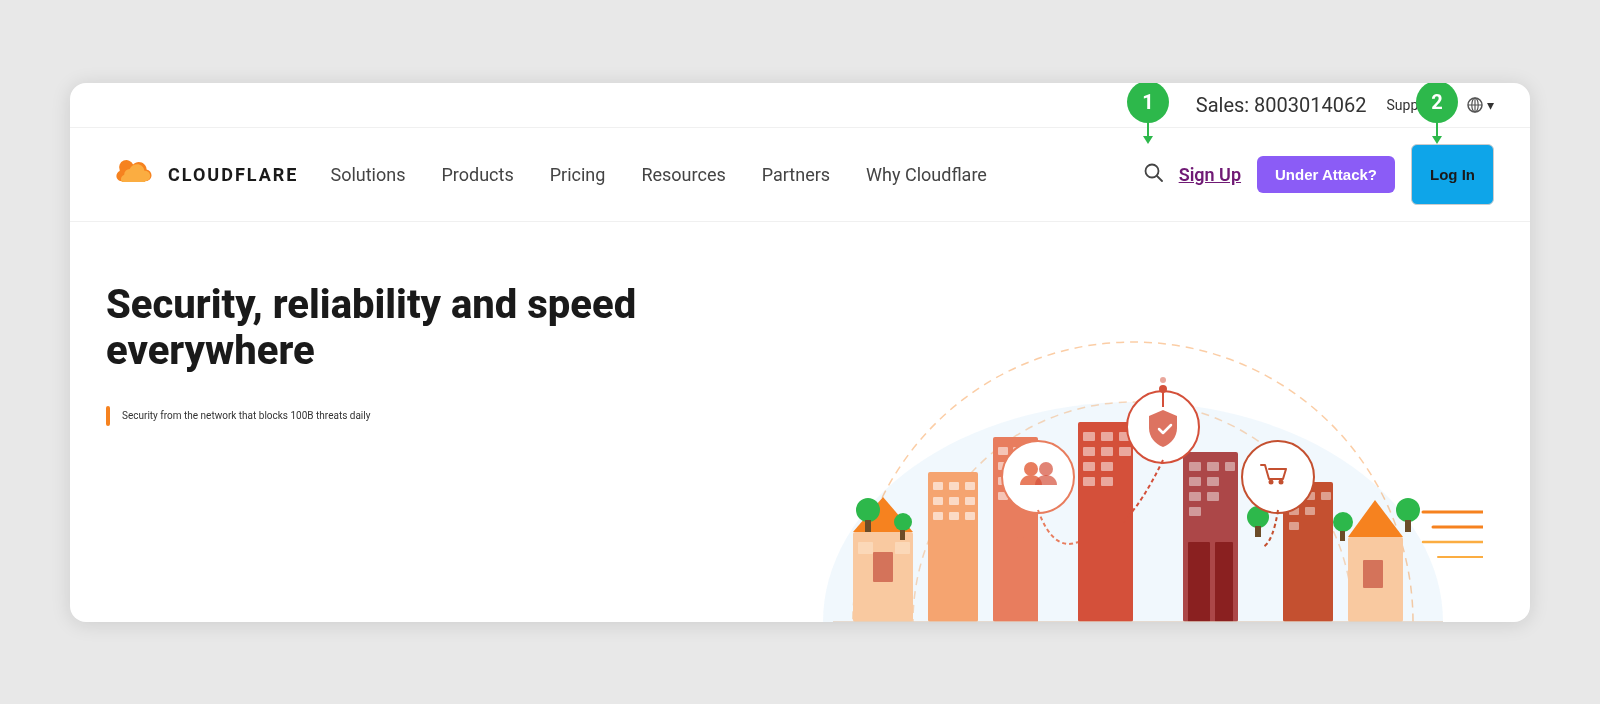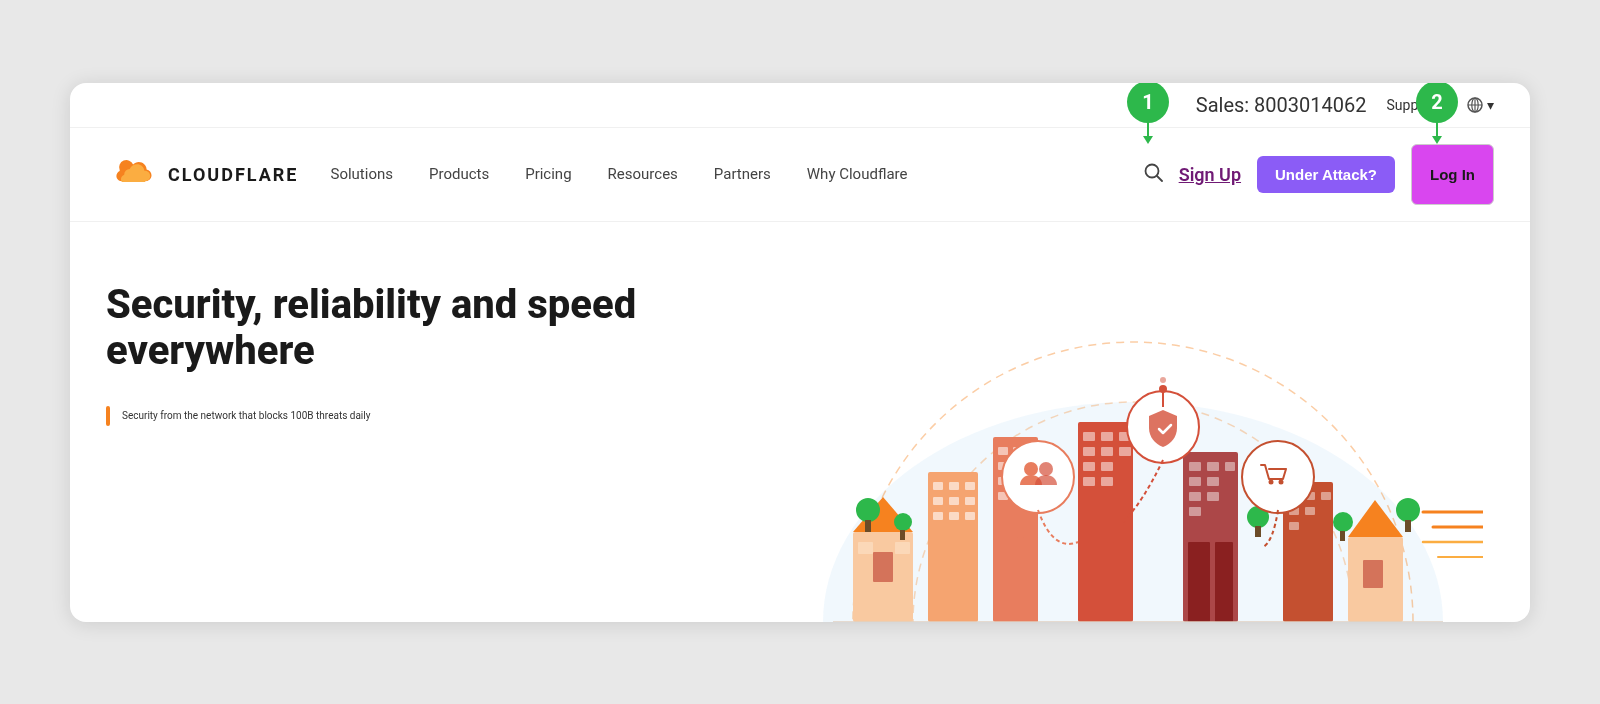--- a/index.html
+++ b/index.html
@@ -87,21 +87,21 @@
     }
 
     .nav-items {
       display: flex;
       align-items: center;
       gap: 36px;
       flex: 1;
     }
 
     .nav-item {
-      font-size: 15px;
+      font-size: 18px;
       color: #444;
       cursor: pointer;
       white-space: nowrap;
       text-align: center;
     }
 
     .nav-actions {
       display: flex;
       align-items: center;
       gap: 16px;
@@ -127,21 +127,21 @@
       color: white;
       border: none;
       border-radius: 6px;
       padding: 10px 18px;
       font-size: 15px;
       font-weight: 600;
       cursor: pointer;
     }
 
     .login-btn {
-      background: #d946ef;
+      background: #0ea5e9;
       color: #1a1a1a;
       border: 1.5px solid #ccc;
       border-radius: 6px;
       padding: 21px 18px;
       font-size: 15px;
       font-weight: 600;
       cursor: pointer;
     }
 
     

